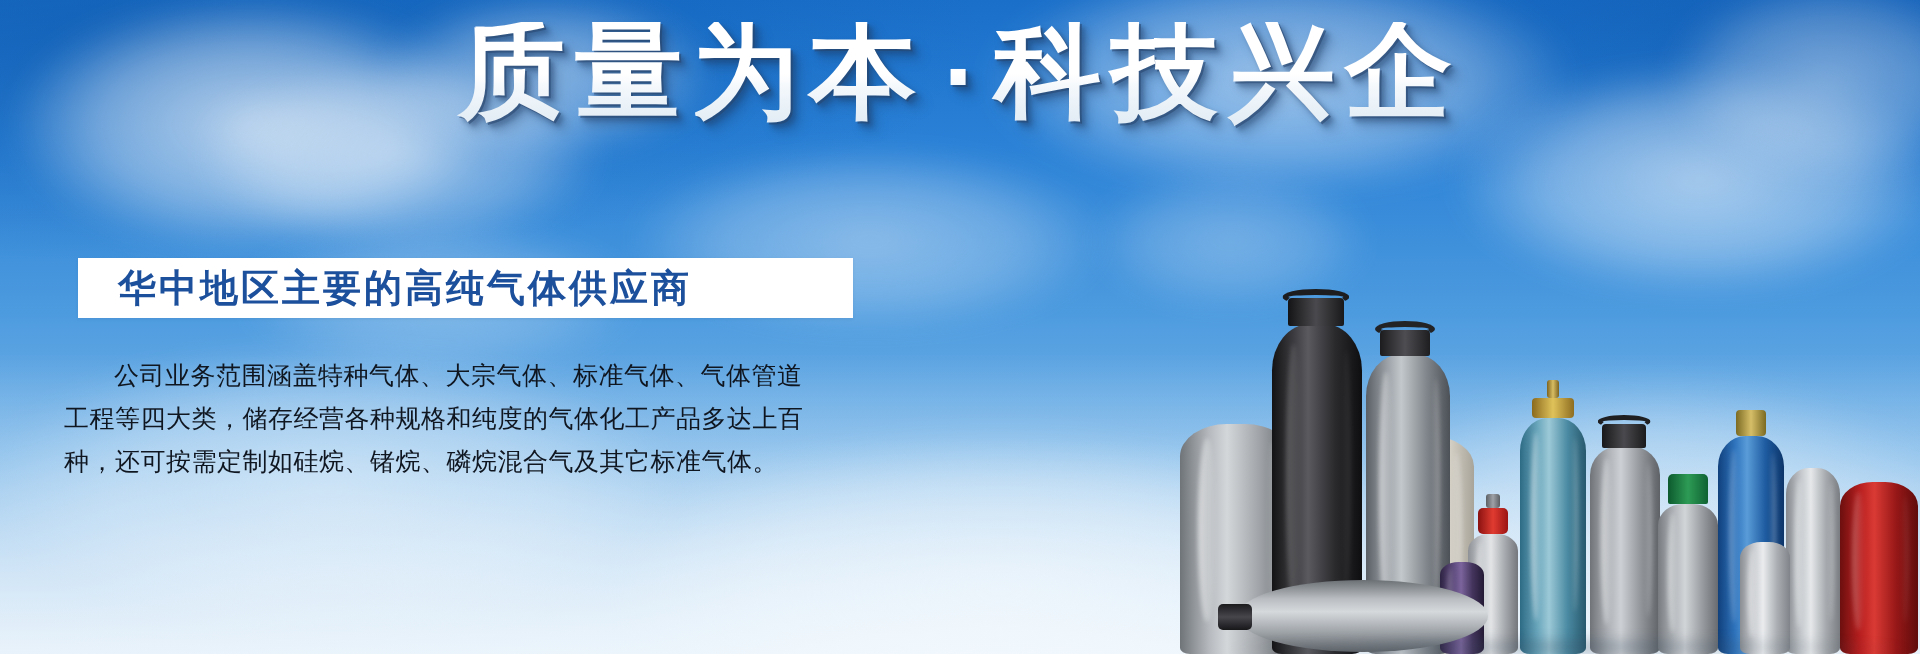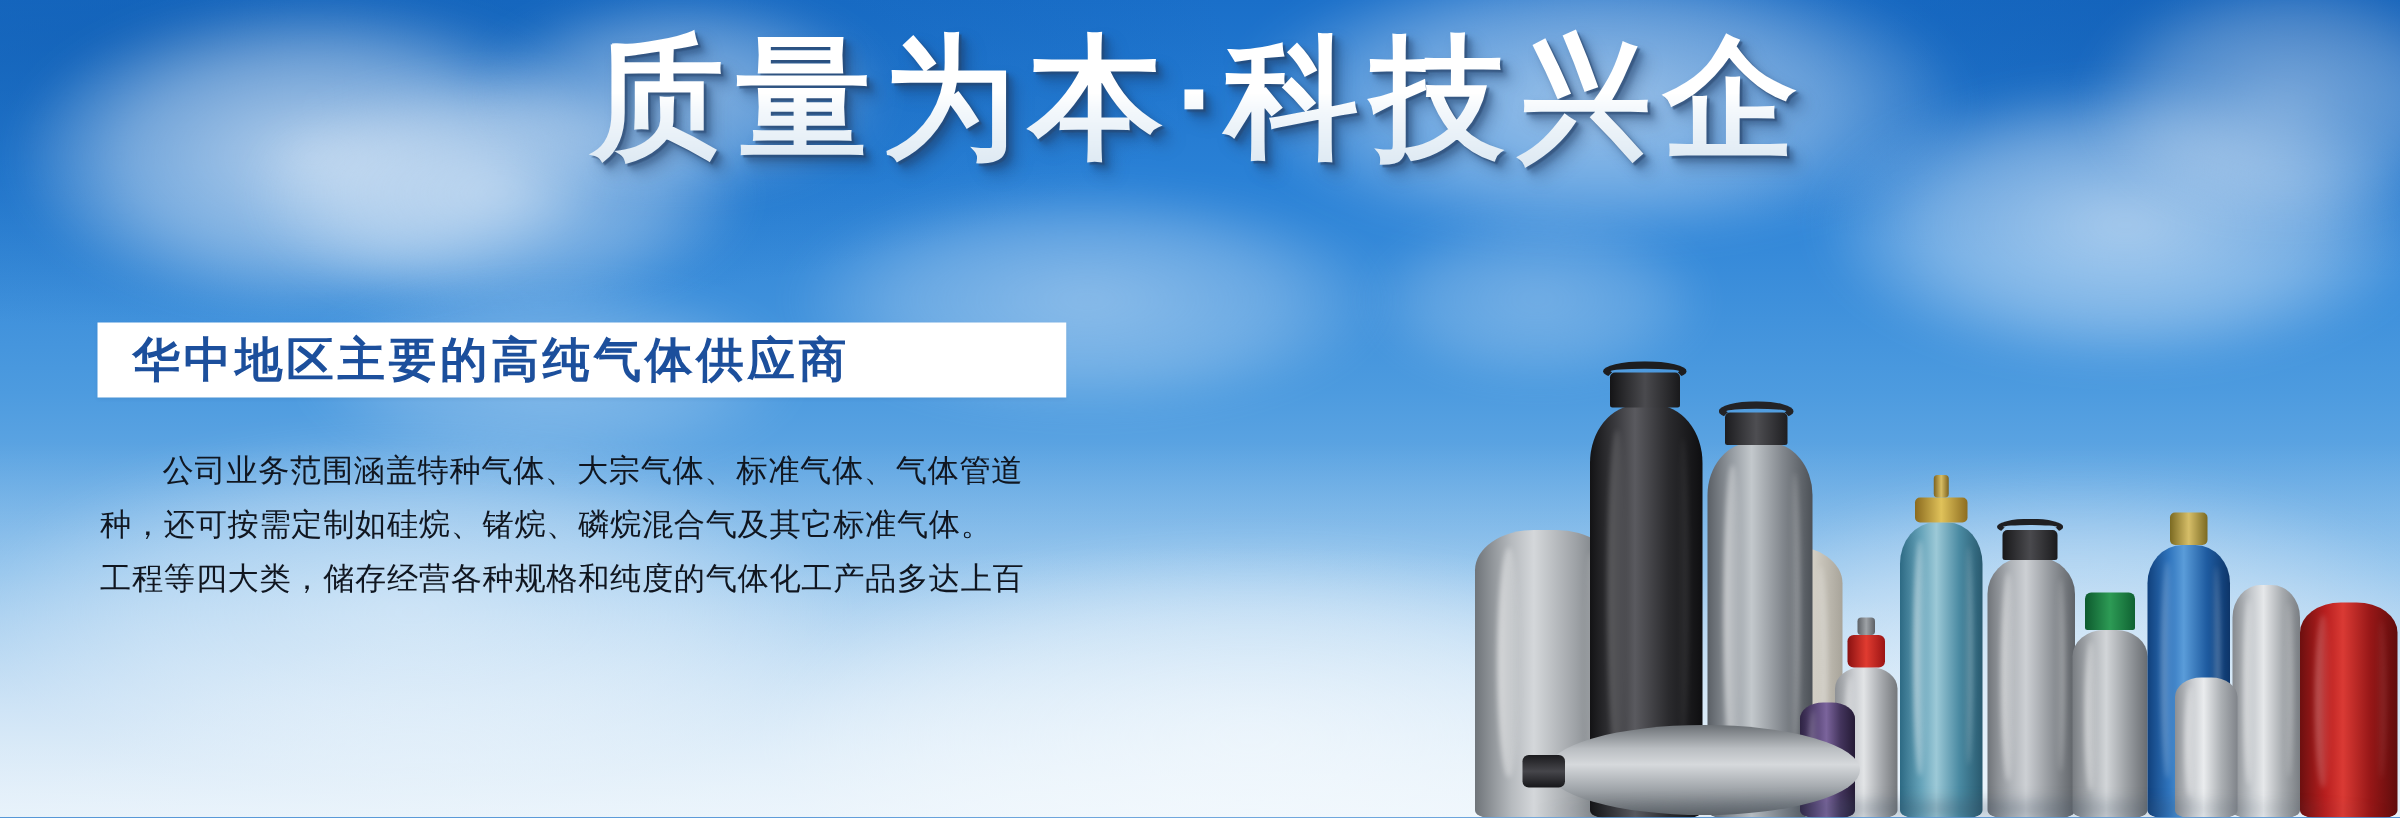--- a/index.html
+++ b/index.html
@@ -55,21 +55,21 @@
 
   
   .headline-wrap {
     position:absolute;
     left:0; right:0; top:22px;
     text-align:center;
     z-index:6;
   }
   .headline {
     display:inline-block;
-    font-family:Liberation Sans, sans-serif;
+    font-family:Liberation Mono, monospace;
     font-weight:700;
     font-size:107px;
     line-height:1.06;
     letter-spacing:10px;
     color:#ffffff;
     background:linear-gradient(to bottom, #ffffff 0%, #ffffff 46%, #f2f7fb 60%, #dce8f2 100%);
     -webkit-background-clip:text;
     background-clip:text;
     -webkit-text-fill-color:transparent;
     text-shadow:none;
@@ -112,32 +112,32 @@
     align-items:center;
     z-index:6;
     box-shadow:0 1px 3px rgba(20,60,110,.10);
   }
   .callout-text {
     font-family:"Liberation Sans", sans-serif;
     font-weight:700;
     font-size:38px;
     letter-spacing:3px;
     color:#1c4f9c;
-    padding-left:28px;
+    padding-left:40px;
     white-space:nowrap;
   }
 
   
   .body-copy {
     position:absolute;
-    left:80px;
+    left:64px;
     top:356px;
     width:800px;
     z-index:6;
-    font-family:Liberation Serif, serif;
+    font-family:Liberation Mono, monospace;
     font-size:25px;
     line-height:43px;
     color:#101620;
     letter-spacing:.5px;
   }
   .body-copy p { white-space:nowrap; }
   .body-copy p.indent { text-indent:50px; }
 
   
   .cylinders {
@@ -220,22 +220,22 @@
     <div class="headline"><span>质量为本</span><span class="dot">·</span><span>科技兴企</span></div>
   </div>
 
 
   <div class="callout">
     <div class="callout-text">华中地区主要的高纯气体供应商</div>
   </div>
 
   <div class="body-copy">
     <p class="indent">公司业务范围涵盖特种气体、大宗气体、标准气体、气体管道</p>
+    <p>工程等四大类，储存经营各种规格和纯度的气体化工产品多达上百</p>
     <p>种，还可按需定制如硅烷、锗烷、磷烷混合气及其它标准气体。</p>
-    <p>工程等四大类，储存经营各种规格和纯度的气体化工产品多达上百</p>
   </div>
 
   <div class="cylinders">
 
     <div class="cyl" style="left:-40px; width:112px; height:230px;
                 background:linear-gradient(to right,#6f7479 0%,#b6babe 26%,#d4d7da 42%,#9ea2a6 72%,#62676c 100%);">
       <div class="gloss"></div>
         <div class="gloss2"></div>
     </div>
 

